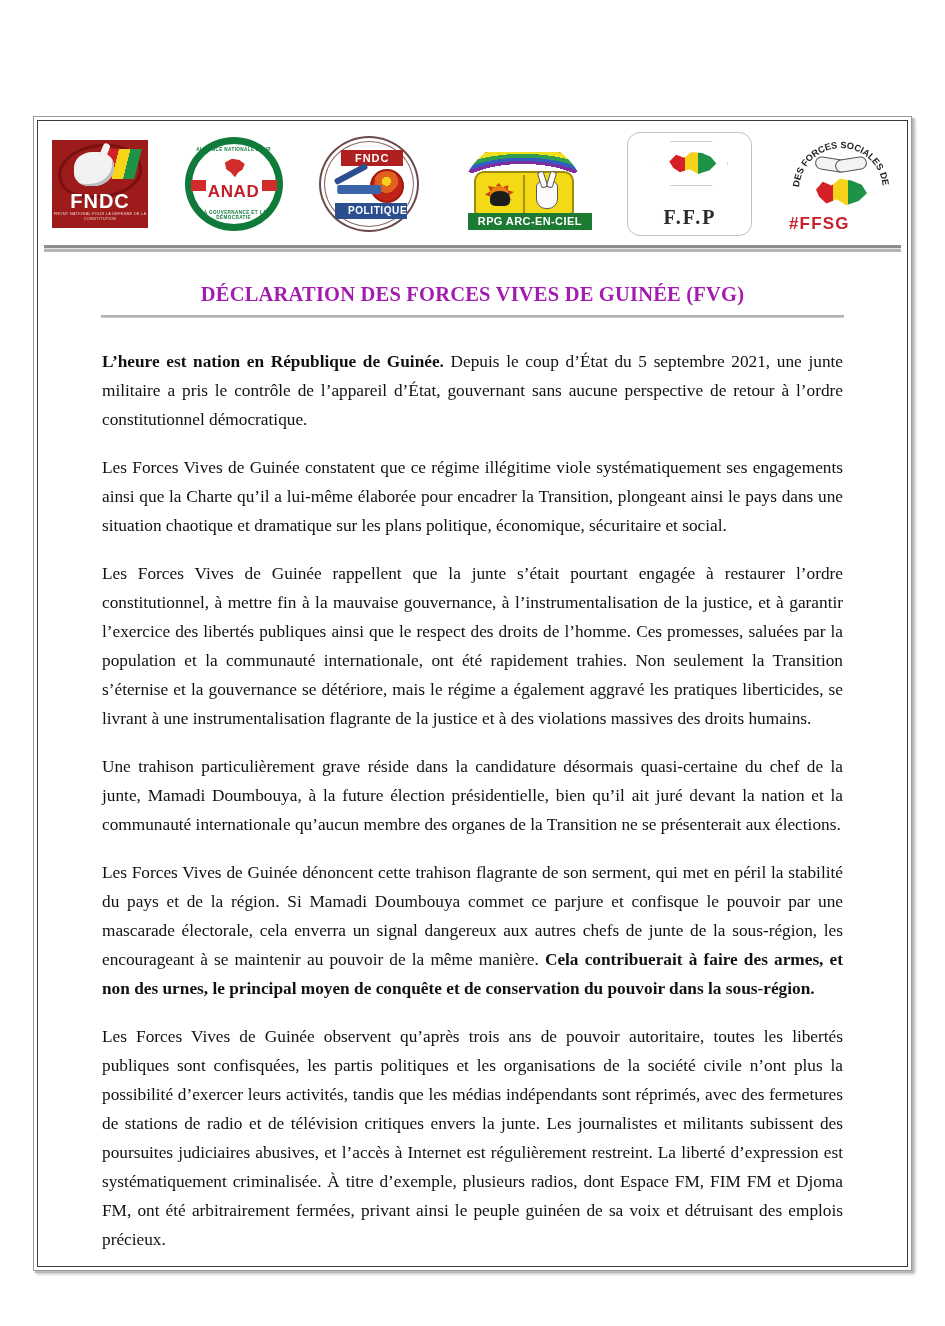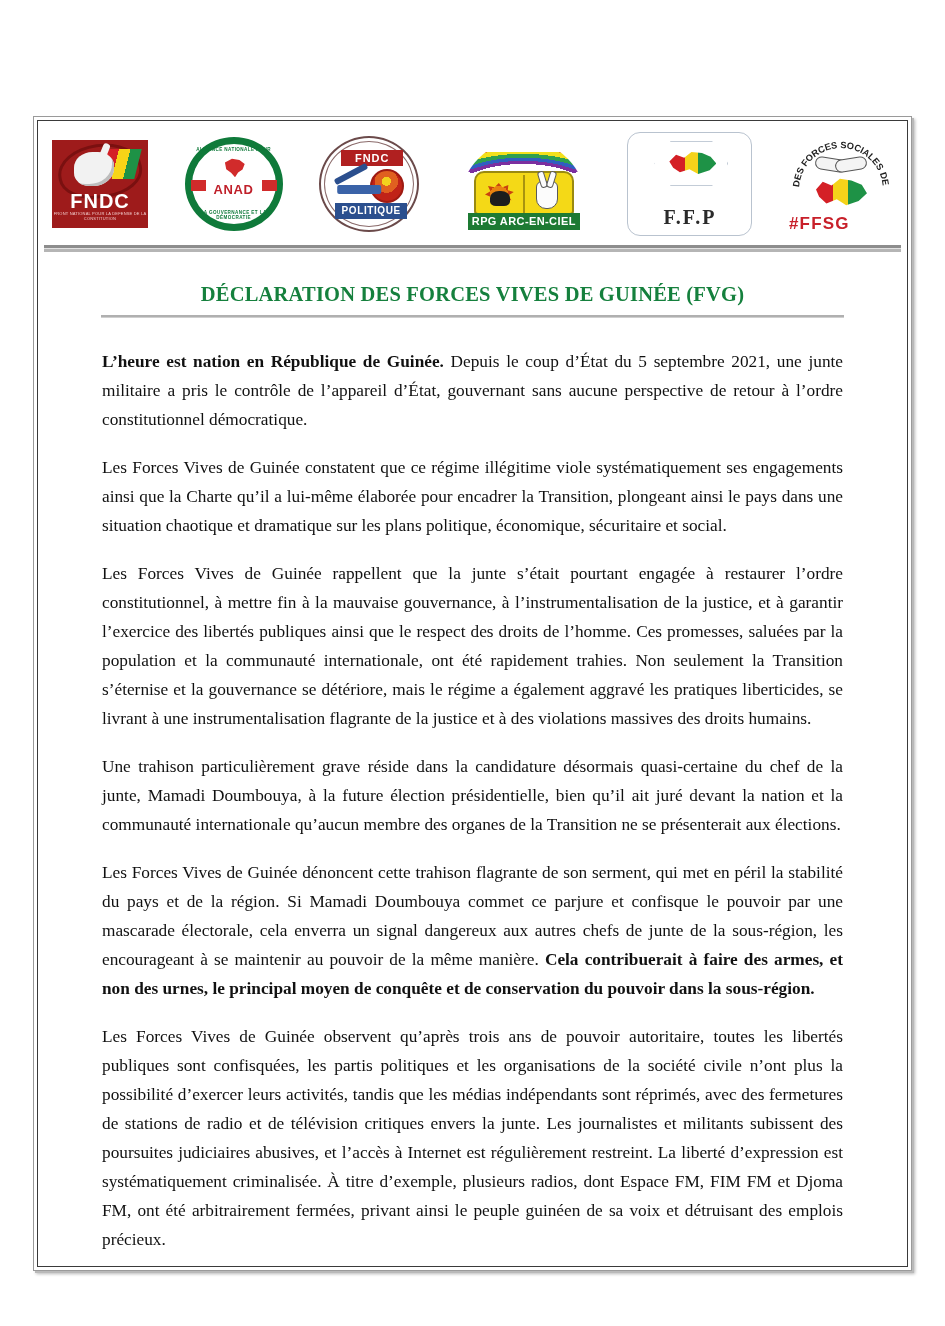--- a/index.html
+++ b/index.html
@@ -130,21 +130,21 @@
     width: 15px; height: 11px;
     background: #d12b2b;
   }
   .anad-bar-l { left: -1px; }
   .anad-bar-r { right: -1px; }
   .anad-word {
     position: absolute; left: 0; right: 0; top: 38px;
     text-align: center;
     color: #c0202a;
     font-weight: bold;
-    font-size: 13px;
+    font-size: 17px;
     letter-spacing: 0.6px;
     font-family: "Liberation Sans", sans-serif;
   }
 
   
   .logo-fndcp {
     width: 100px; height: 96px;
     border-radius: 50%;
     border: 2px solid #6b4a4a;
     background: #ffffff;
@@ -189,21 +189,21 @@
     transform: rotate(28deg);
     border-radius: 2px;
   }
   .fndcp-bottom {
     position: absolute; left: 14px; bottom: 11px;
     width: 72px; height: 16px;
     background: #2b4f8e;
     color: #ffffff;
     font-weight: bold;
     font-size: 10px;
-    text-align: center;
+    text-align: right;
     line-height: 16px;
     letter-spacing: 0.6px;
     font-family: "Liberation Sans", sans-serif;
   }
 
   
   .logo-rpg {
     width: 135px; height: 92px;
     position: relative;
   }
@@ -260,21 +260,21 @@
     position: absolute; top: -11px;
     width: 5px; height: 15px;
     background: #fcfcfc;
     border: 1.5px solid #5a5a5a;
     border-radius: 3px;
   }
   .rpg-hand::before { left: 2px; transform: rotate(-17deg); }
   .rpg-hand::after { right: 2px; transform: rotate(17deg); }
   .rpg-banner {
     position: absolute; left: 12px; bottom: 0;
-    width: 112px; height: 17px;
+    width: 124px; height: 17px;
     background: #1d7a33;
     color: #ffffff;
     font-size: 11px;
     font-weight: bold;
     text-align: center;
     line-height: 17px;
     letter-spacing: 0.4px;
     font-family: "Liberation Sans", sans-serif;
   }
 
@@ -353,21 +353,21 @@
     height: 7px;
     border-top: 3px solid #8d8d8d;
     border-bottom: 3px solid #b5b5b5;
     background: #e2e2e2;
   }
 
   
   .doc-title {
     margin: 31px 0 0 0;
     text-align: center;
-    color: #15803d;
+    color: #a21caf;
     font-weight: bold;
     font-size: 20.5px;
     letter-spacing: 0.2px;
     font-family: "Liberation Serif", "DejaVu Serif", serif;
   }
   .title-rule {
     margin: 9px 63px 0 63px;
     height: 3px;
     background: #b0b0b0;
     border-bottom: 1px solid #cfcfcf;

